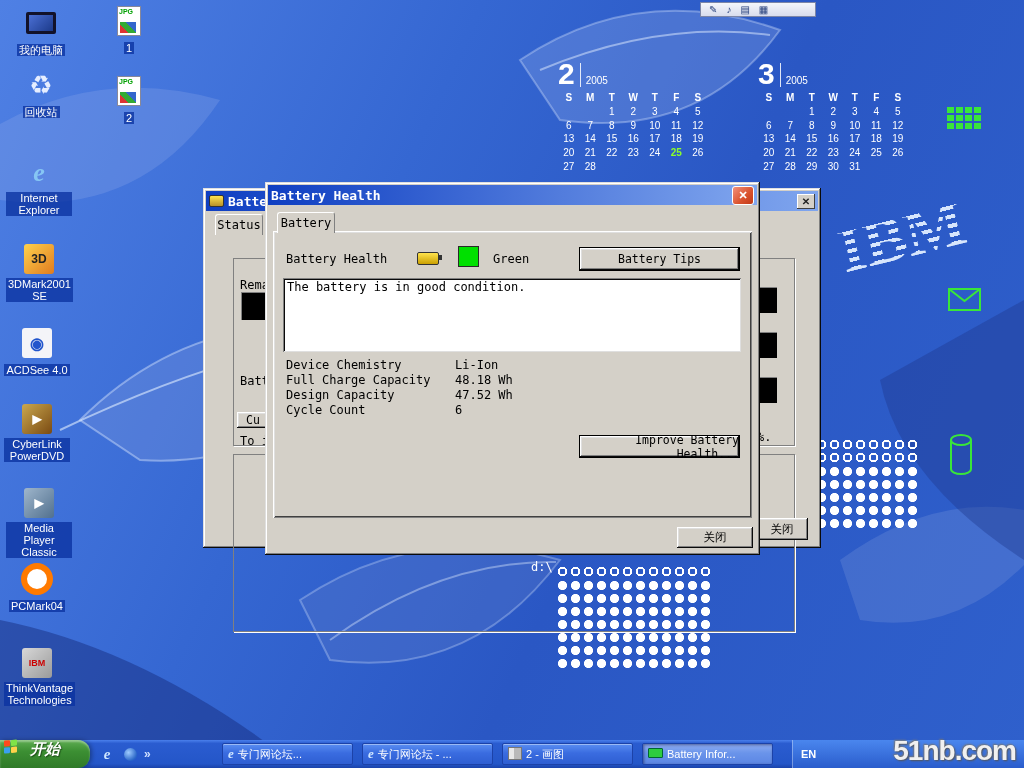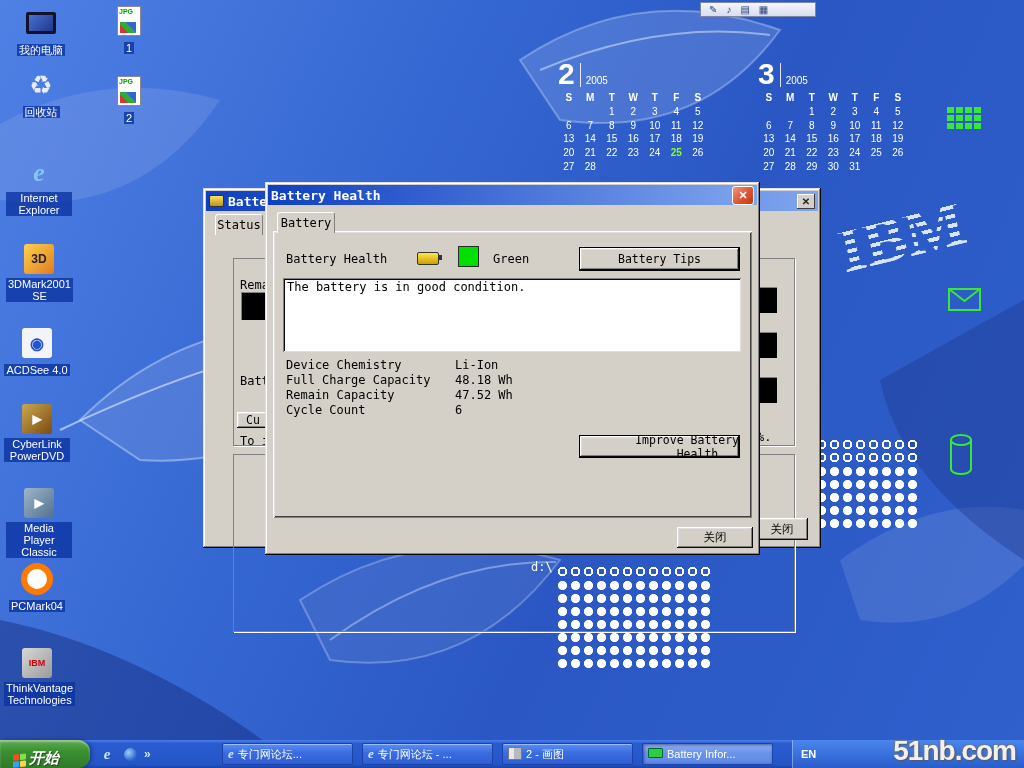--- a/index.html
+++ b/index.html
@@ -78,21 +78,21 @@
   .f-label{display:inline-block;width:169px;}
   .batt-icon{width:20px;height:11px;background:linear-gradient(#ffe34d,#caa002);border:1px solid #333;border-radius:2px;position:relative;}
   .batt-icon .tip{position:absolute;right:-4px;top:2px;width:3px;height:5px;background:#333;}
   .swatch{position:absolute;width:19px;height:19px;border:1px solid #2a2a2a;}
   
   #taskbar{position:absolute;left:0;bottom:0;width:1024px;height:28px;z-index:40;
     background:linear-gradient(#4a80ec,#2a5cd0 12%,#2456c8 85%,#1a43aa);}
   #start-btn{position:absolute;left:0;top:0;width:90px;height:28px;
     background:linear-gradient(#5fae53,#3c8f33 40%,#2f7a28);border-radius:0 12px 12px 0;
     box-shadow:inset 0 2px 2px rgba(255,255,255,.35),2px 0 4px rgba(0,0,0,.3);
-    display:flex;align-items:flex-end;gap:2px;padding-left:13px;box-sizing:border-box;
+    display:flex;align-items:flex-start;gap:12px;padding-left:4px;box-sizing:border-box;
     color:#fff;font:bold italic 15px "Liberation Sans",sans-serif;text-shadow:1px 1px 1px #1d4d18;cursor:default;}
   .flag{width:14px;height:14px;display:grid;grid-template:6px 6px / 6px 6px;gap:1px;transform:skewY(-5deg);}
   .flag i{display:block;border-radius:1px;}
   .flag i:nth-child(1){background:#ff4a1d;}
   .flag i:nth-child(2){background:#7fe348;}
   .flag i:nth-child(3){background:#3aa0f0;}
   .flag i:nth-child(4){background:#ffd24a;}
   #quick-launch{position:absolute;left:98px;top:3px;height:22px;display:flex;gap:5px;align-items:center;}
   .ql-item{width:18px;height:20px;display:flex;align-items:center;justify-content:center;}
   .ql-mp{width:13px;height:13px;border-radius:50%;background:radial-gradient(circle at 35% 35%,#9ecbff,#2a66c8 70%);display:inline-block;}
@@ -394,21 +394,21 @@
   <div class="frag" style="left:228px;top:70px">Green</div>
   <div class="btn outlined" style="left:314px;top:65px;width:159px;height:22px">Battery Tips</div>
 
   <div class="sunken" style="left:18px;top:96px;width:458px;height:74px">
     <div class="mono" style="padding:2px 4px">The battery is in good condition.</div>
   </div>
 
   <div id="dialog-fields" style="position:absolute;left:21px;top:176px">
       <div class="field-row"><span class="f-label">Device Chemistry</span><span class="f-value">Li-Ion</span></div>
       <div class="field-row"><span class="f-label">Full Charge Capacity</span><span class="f-value">48.18 Wh</span></div>
-      <div class="field-row"><span class="f-label">Remain Capacity</span><span class="f-value">47.52 Wh</span></div>
+      <div class="field-row"><span class="f-label">Design Capacity</span><span class="f-value">47.52 Wh</span></div>
       <div class="field-row"><span class="f-label">Cycle Count</span><span class="f-value">6</span></div>
     </div>
 
   <div class="btn outlined" style="left:314px;top:253px;width:159px;height:21px">Improve Battery Health...</div>
 
   <div class="btn" style="left:412px;top:345px;width:76px;height:21px">关闭</div>
 </div>
 
 <div id="taskbar">
   <div id="start-btn">

